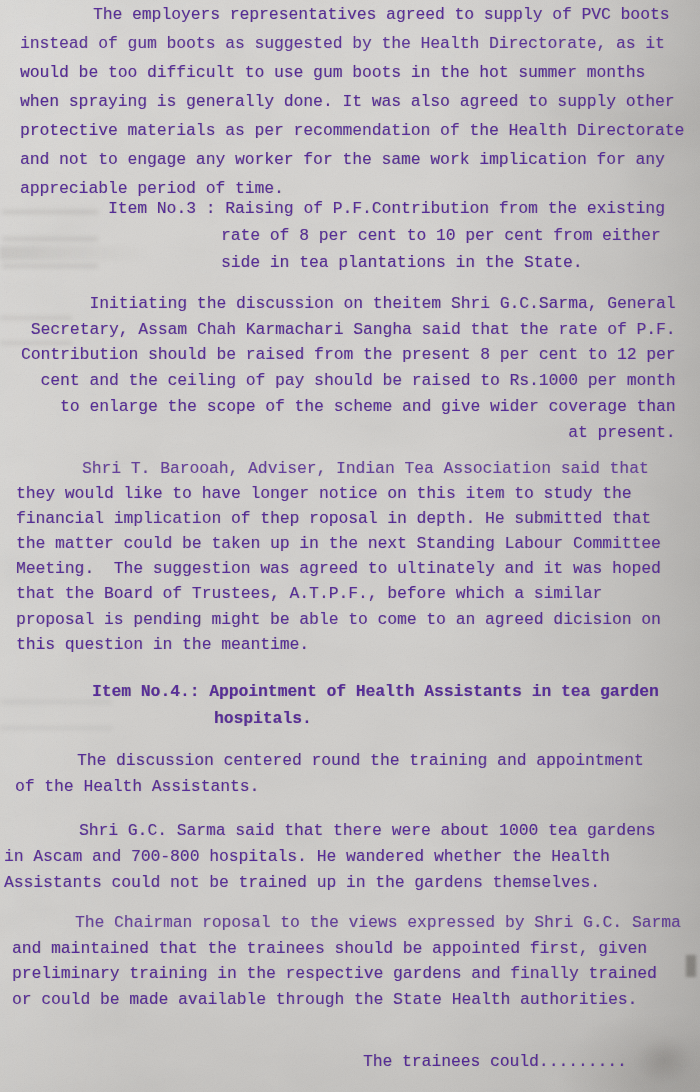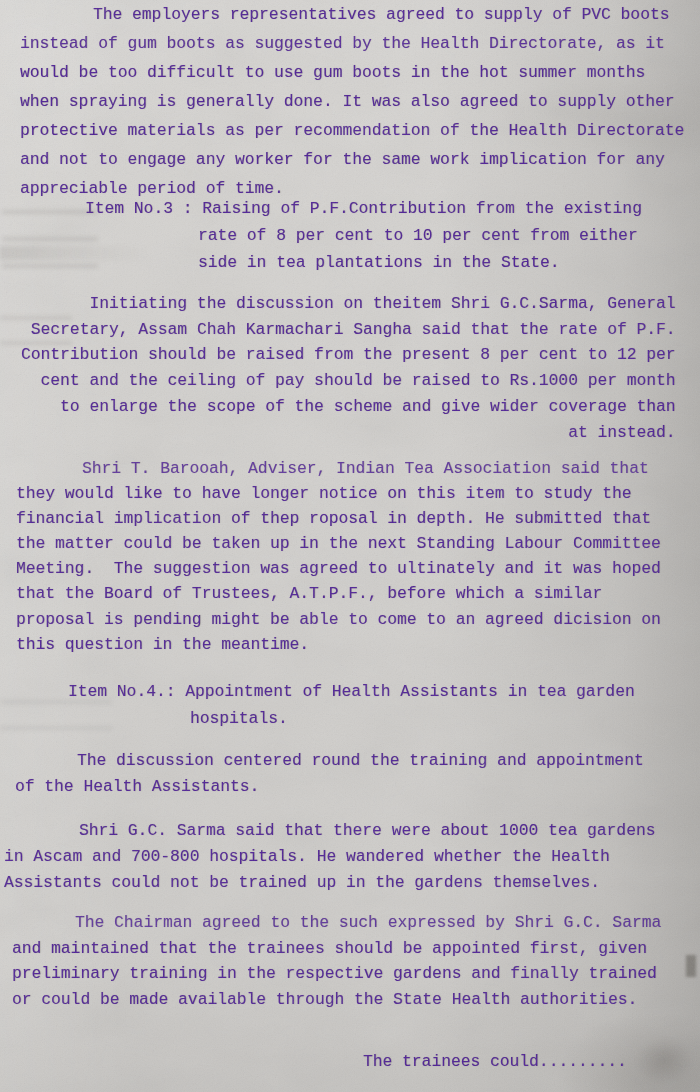--- a/index.html
+++ b/index.html
@@ -30,30 +30,30 @@
     font-size: 16.3px;
     color: #46433e;
     text-shadow: 0.4px 0.4px 0.8px rgba(70,66,60,0.45);
   }
   .para { position: absolute; }
   .line { white-space: pre; }
 
   .p1   { top: 0;      left: 20px; line-height: 29px; }
   .p1 .line:first-child { text-indent: 73px; }
 
-  .item3 { top: 195px; left: 85px; line-height: 27px; }
+  .item3 { top: 195px; left: 108px; line-height: 27px; }
   .item3 .line:not(:first-child) { margin-left: 113px; }
 
   .p2   { top: 291px;  left: 21px; line-height: 25.7px; text-align: right; }
   .p2 .line:first-child { text-indent: 67px; }
 
   .p3   { top: 456px;  left: 16px; line-height: 25.1px; }
   .p3 .line:first-child { text-indent: 66px; }
 
-  .item4 { top: 678px; left: 68px; line-height: 27px; }
+  .item4 { top: 678px; left: 92px; line-height: 27px; font-weight: bold; }
   .item4 .line:not(:first-child) { margin-left: 122px; }
 
   .p4   { top: 748px;  left: 15px; line-height: 26px; }
   .p4 .line:first-child { text-indent: 62px; text-align: right; }
 
   .p5   { top: 818px;  left: 4px; line-height: 26px; }
   .p5 .line:first-child { text-indent: 75px; }
 
   .p6   { top: 910px;  left: 12px; line-height: 25.5px; }
   .p6 .line:first-child { text-indent: 63px; }
@@ -104,21 +104,21 @@
         <div class="line">rate of 8 per cent to 10 per cent from either</div>
         <div class="line">side in tea plantations in the State.</div>
       </section>
 
     <section class="para p2">
         <div class="line">Initiating the discussion on theitem Shri G.C.Sarma, General</div>
         <div class="line">Secretary, Assam Chah Karmachari Sangha said that the rate of P.F.</div>
         <div class="line">Contribution should be raised from the present 8 per cent to 12 per</div>
         <div class="line">cent and the ceiling of pay should be raised to Rs.1000 per month</div>
         <div class="line">to enlarge the scope of the scheme and give wider coverage than</div>
-        <div class="line">at instead.</div>
+        <div class="line">at present.</div>
       </section>
 
     <section class="para p3">
         <div class="line">Shri T. Barooah, Adviser, Indian Tea Association said that</div>
         <div class="line">they would like to have longer notice on this item to study the</div>
         <div class="line">financial implication of thep roposal in depth. He submitted that</div>
         <div class="line">the matter could be taken up in the next Standing Labour Committee</div>
         <div class="line">Meeting.  The suggestion was agreed to ultinately and it was hoped</div>
         <div class="line">that the Board of Trustees, A.T.P.F., before which a similar</div>
         <div class="line">proposal is pending might be able to come to an agreed dicision on</div>
@@ -135,21 +135,21 @@
         <div class="line">of the Health Assistants.</div>
       </section>
 
     <section class="para p5">
         <div class="line">Shri G.C. Sarma said that there were about 1000 tea gardens</div>
         <div class="line">in Ascam and 700-800 hospitals. He wandered whether the Health</div>
         <div class="line">Assistants could not be trained up in the gardens themselves.</div>
       </section>
 
     <section class="para p6">
-        <div class="line">The Chairman agreed to the such expressed by Shri G.C. Sarma</div>
+        <div class="line">The Chairman roposal to the views expressed by Shri G.C. Sarma</div>
         <div class="line">and maintained that the trainees should be appointed first, given</div>
         <div class="line">preliminary training in the respective gardens and finally trained</div>
         <div class="line">or could be made available through the State Health authorities.</div>
       </section>
 
     <section class="para closing">
         <div class="line">The trainees could.........</div>
       </section>
   </div>
 

